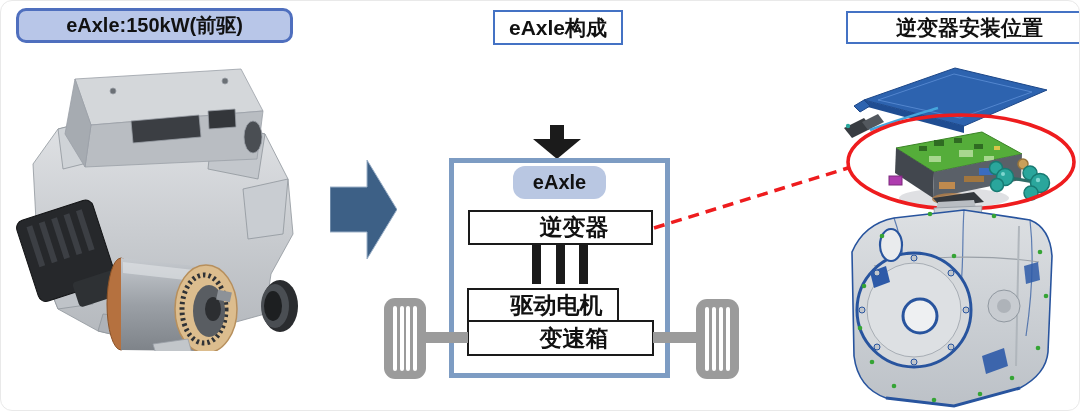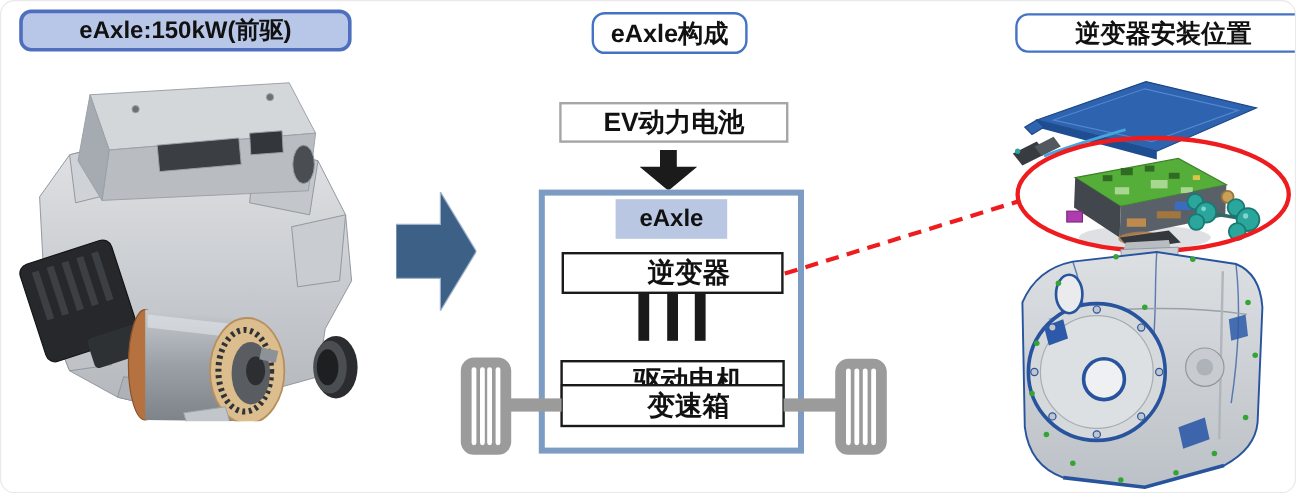--- a/index.html
+++ b/index.html
@@ -12,44 +12,44 @@
     --highlight-red:#ee1c1e;
     --axle-gray:#9b9b9b;
     --component-border-black:#1a1a1a;
     --battery-border-gray:#a6a6a6;
   }
   *{margin:0;padding:0;box-sizing:border-box;}
   body{background:#fff;font-family:"Liberation Sans","DejaVu Sans",sans-serif;}
   .canvas{position:relative;width:1080px;height:411px;background:#ffffff;overflow:hidden;
           border:1px solid #e9e9e9;border-radius:12px;text-align:center;}
   .pill{position:absolute;display:flex;align-items:center;justify-content:center;
-        background:#fff;border:2.5px solid var(--accent-blue);border-radius:11px;
+        background:#fff;border:2.5px solid var(--accent-blue);border-radius:0;
         font-weight:600;color:#111;white-space:nowrap;}
   .label-left{left:15px;top:7px;width:277px;height:35px;
         background:var(--label-fill-blue);border:3px solid var(--label-border-blue);
         font-size:20px;font-weight:700;border-radius:10px;}
   .title-center{left:492px;top:9px;width:130px;height:35px;font-size:21px;}
   .title-right{left:845px;top:10px;width:247px;height:33px;font-size:21px;}
   .photo-left{position:absolute;left:2px;top:58px;width:302px;height:292px;}
   .big-arrow{position:absolute;left:329px;top:159px;width:67px;height:99px;}
   .battery-box{position:absolute;left:465px;top:84px;width:191px;height:34px;
         background:#fff;border:2.5px solid var(--battery-border-gray);
         display:flex;align-items:center;justify-content:center;
         font-size:22px;font-weight:600;color:#111;}
   .down-arrow{position:absolute;left:532px;top:124px;width:48px;height:34px;}
   .eaxle-box{position:absolute;left:448px;top:157px;width:221px;height:220px;
         background:#fff;border:5px solid var(--container-border-blue);z-index:1;}
   .eaxle-tag{position:absolute;left:59px;top:3px;width:93px;height:33px;
         background:var(--eaxle-tag-fill);display:flex;align-items:center;justify-content:center;
-        font-size:20px;font-weight:700;color:#111;}
+        font-size:20px;font-weight:700;color:#111;border-radius:12px;}
   .comp{position:absolute;background:#fff;border:2.5px solid var(--component-border-black);
         display:flex;align-items:center;justify-content:center;
         font-size:23px;font-weight:600;color:#111;z-index:3;padding-left:27px;}
   .comp-inverter{left:14px;top:47px;width:185px;height:35px;}
-  .comp-motor{left:13px;top:137px;width:187px;height:35px;}
+  .comp-motor{left:13px;top:125px;width:152px;height:35px;}
   .comp-gear{left:13px;top:157px;width:187px;height:36px;}
   .bar{position:absolute;top:82px;width:9px;height:39px;background:var(--component-border-black);z-index:2;}
   .bar-1{left:78px;} .bar-2{left:102px;} .bar-3{left:125px;}
   .axle{position:absolute;top:331px;height:11px;background:var(--axle-gray);z-index:2;}
   .axle-left{left:410px;width:57px;}
   .axle-right{left:652px;width:51px;}
   .wheel{position:absolute;background:var(--axle-gray);border-radius:11px;z-index:3;
         display:flex;align-items:stretch;justify-content:space-evenly;padding:8px 6px;}
   .wheel-left{left:383px;top:297px;width:42px;height:81px;}
   .wheel-right{left:695px;top:298px;width:43px;height:80px;}
@@ -120,21 +120,20 @@
     </g>
     <polygon points="150,285 185,280 190,298 155,302" fill="#c2c6ca" stroke="#9aa0a7" stroke-width="0.8"></polygon>
   </svg>
 
   <svg class="big-arrow" viewBox="0 0 67 99">
     <polygon points="0,27 37,27 37,0 67,49.5 37,99 37,72 0,72" style="fill:var(--flow-arrow-blue,#3d6086);stroke:#9db1c8;stroke-width:1"></polygon>
   </svg>
 
   <div class="title-center pill">eAxle构成</div>
 
-  <div class="battery-box">EV动力电池</div>
 
   <svg class="down-arrow" viewBox="0 0 48 34">
     <rect x="17" y="0" width="14" height="16" fill="#1b1b1b"></rect>
     <polygon points="0,14 48,14 24,34" fill="#1b1b1b"></polygon>
   </svg>
 
   <div class="eaxle-box">
     <div class="eaxle-tag">eAxle</div>
     <div class="comp comp-inverter">逆变器</div>
     <div class="bar bar-1"></div>

